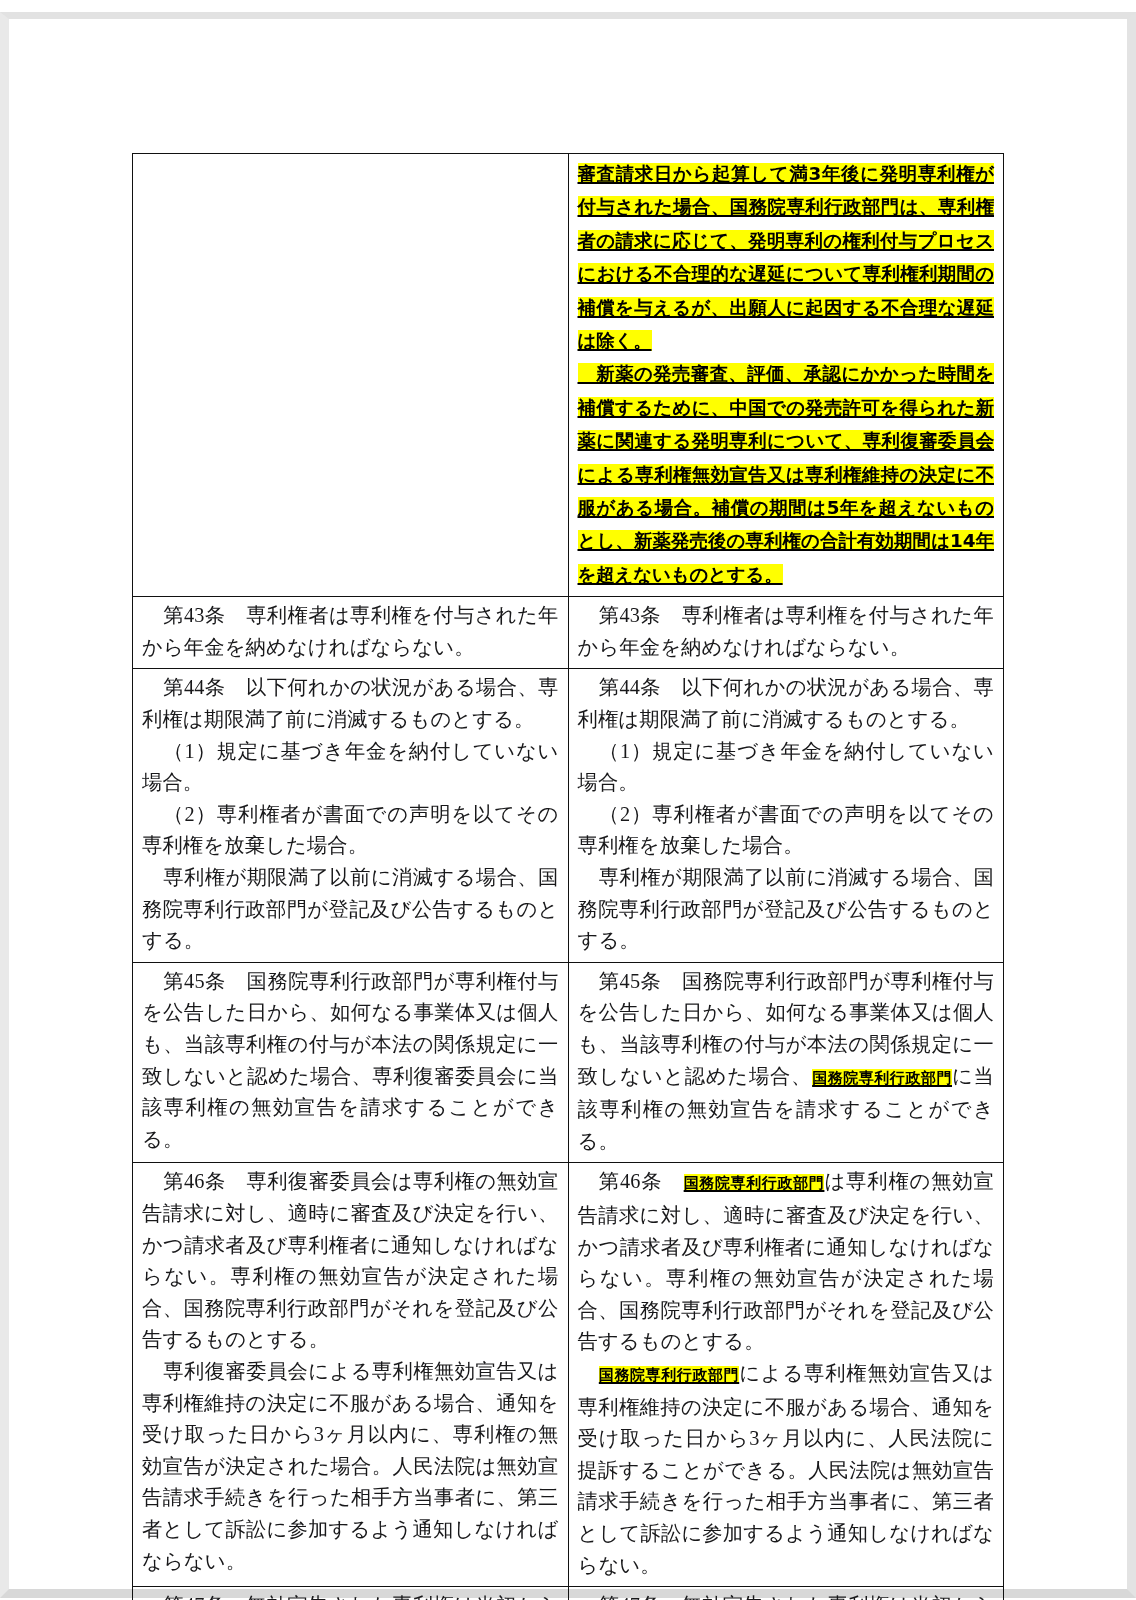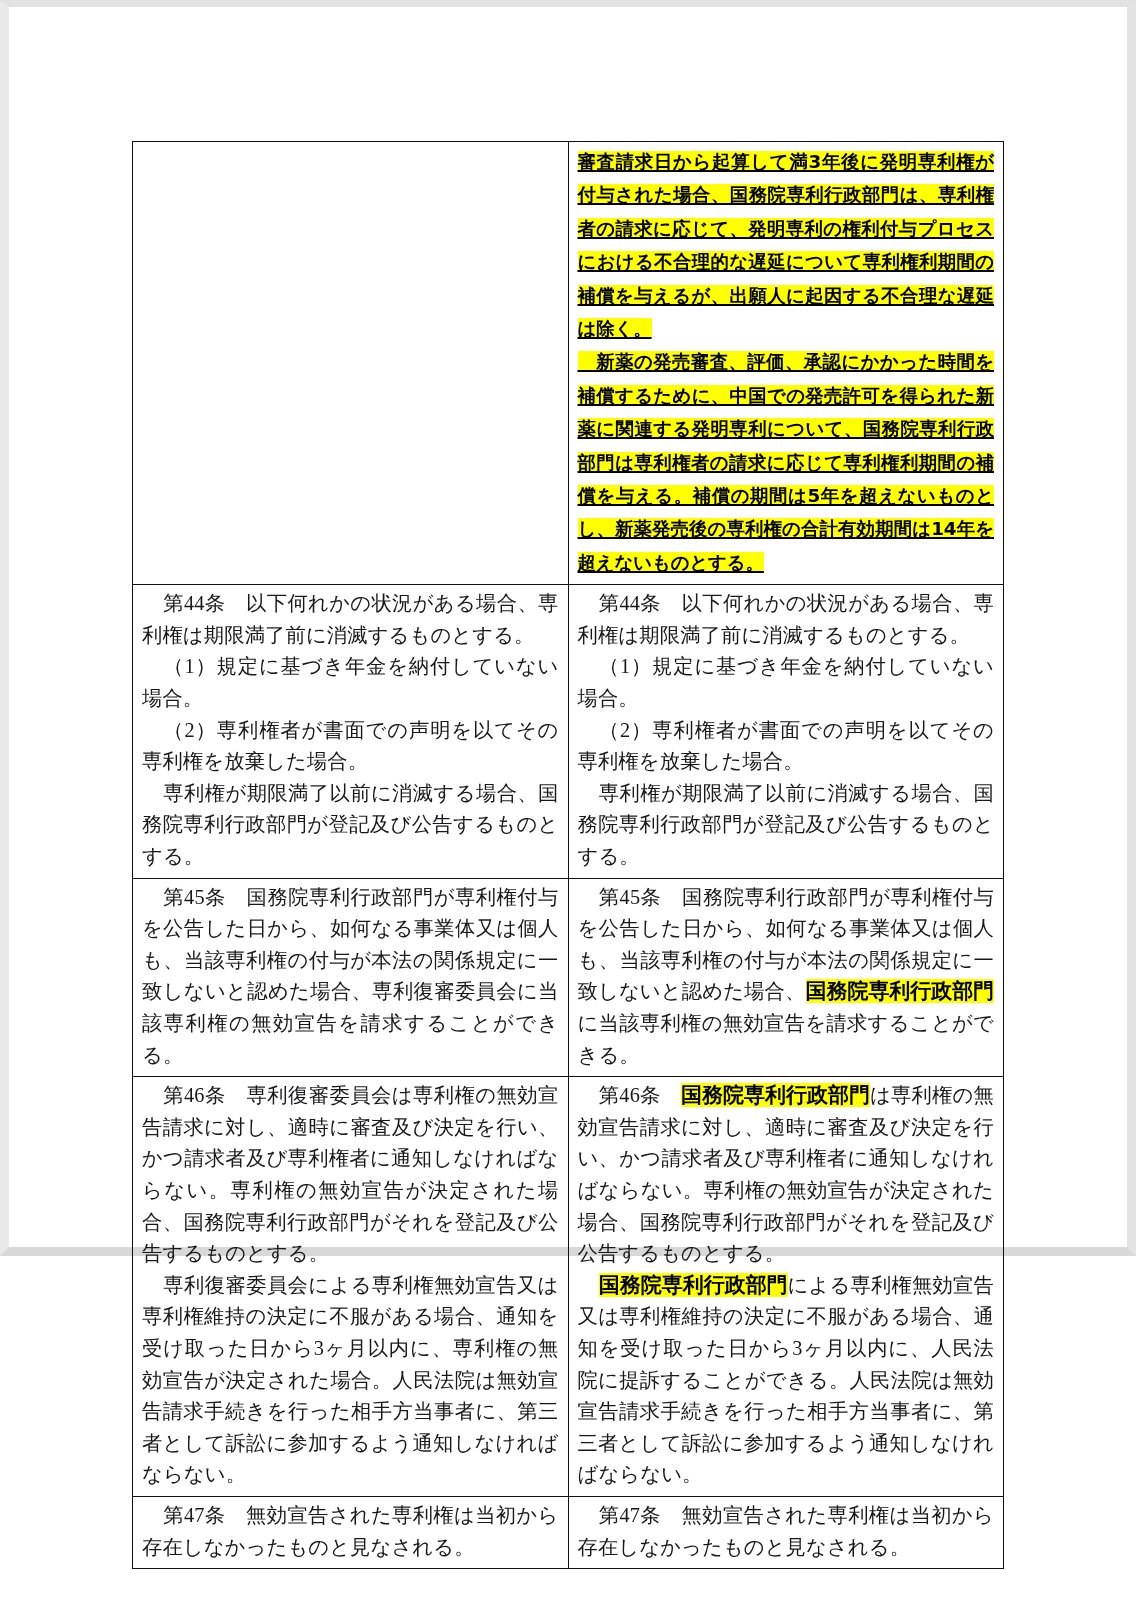--- a/index.html
+++ b/index.html
@@ -9,23 +9,23 @@
   }
   body {
     width: 1136px;
     height: 1600px;
     overflow: hidden;
     font-family: "Liberation Serif", "DejaVu Serif", serif;
   }
   .page {
     position: absolute;
     left: 0;
-    top: 0;
+    top: 12px;
     width: 1136px;
-    height: 1256px;
+    height: 1586px;
     background: #86efac;
     box-sizing: border-box;
     border-left: 9px solid #e9e9e9;
     border-right: 9px solid #e3e3e3;
     border-top: 7px solid #e2e2e2;
     border-bottom: 9px solid #d8d8d8;
   }
   .sheet {
     position: absolute;
     left: 0;
@@ -86,21 +86,22 @@
     text-underline-offset: 2px;
     box-decoration-break: clone;
     -webkit-box-decoration-break: clone;
   }
 
   
   .term {
     background: #FFFF00;
     font-family: "DejaVu Sans", "Liberation Sans", sans-serif;
     font-weight: bold;
-    font-size: 21px;
+    font-size: 15px;
+    text-decoration: underline;
     text-decoration-thickness: 1.5px;
     text-underline-offset: 2px;
     color: #000000;
     letter-spacing: -0.1px;
   }
 
   .empty-cell { height: 1px; }
 </style>
 </head>
 <body>
@@ -111,25 +112,37 @@
     <table class="doc-table">
       <tbody>
 
         <tr>
           <td>
             <div class="jp empty-cell"></div>
           </td>
           <td>
             <div class="hl-block">
               <p><span class="mark">審査請求日から起算して満3年後に発明専利権が付与された場合、国務院専利行政部門は、専利権者の請求に応じて、発明専利の権利付与プロセスにおける不合理的な遅延について専利権利期間の補償を与えるが、出願人に起因する不合理な遅延は除く。</span></p>
-              <p><span class="mark">　新薬の発売審査、評価、承認にかかった時間を補償するために、中国での発売許可を得られた新薬に関連する発明専利について、国務院専利行政部門は専利権者の請求に応じて専利権利期間の補償を与える。補償の期間は5年を超えないものとし、新薬発売後の専利権の合計有効期間は14年を超えないものとする。</span></p>
-            </div>
-          </td>
-        </tr>
-
+              <p><span class="mark">　新薬の発売審査、評価、承認にかかった時間を補償するために、中国での発売許可を得られた新薬に関連する発明専利について、専利復審委員会による専利権無効宣告又は専利権維持の決定に不服がある場合。補償の期間は5年を超えないものとし、新薬発売後の専利権の合計有効期間は14年を超えないものとする。</span></p>
+            </div>
+          </td>
+        </tr>
+
+        <tr>
+          <td>
+            <div class="jp">
+              <p class="indent">第43条　専利権者は専利権を付与された年から年金を納めなければならない。</p>
+            </div>
+          </td>
+          <td>
+            <div class="jp">
+              <p class="indent">第43条　専利権者は専利権を付与された年から年金を納めなければならない。</p>
+            </div>
+          </td>
+        </tr>
 
         <tr>
           <td>
             <div class="jp">
               <p class="indent">第44条　以下何れかの状況がある場合、専利権は期限満了前に消滅するものとする。</p>
               <p class="indent">（1）規定に基づき年金を納付していない場合。</p>
               <p class="indent">（2）専利権者が書面での声明を以てその専利権を放棄した場合。</p>
               <p class="indent">専利権が期限満了以前に消滅する場合、国務院専利行政部門が登記及び公告するものとする。</p>
             </div>
           </td>

